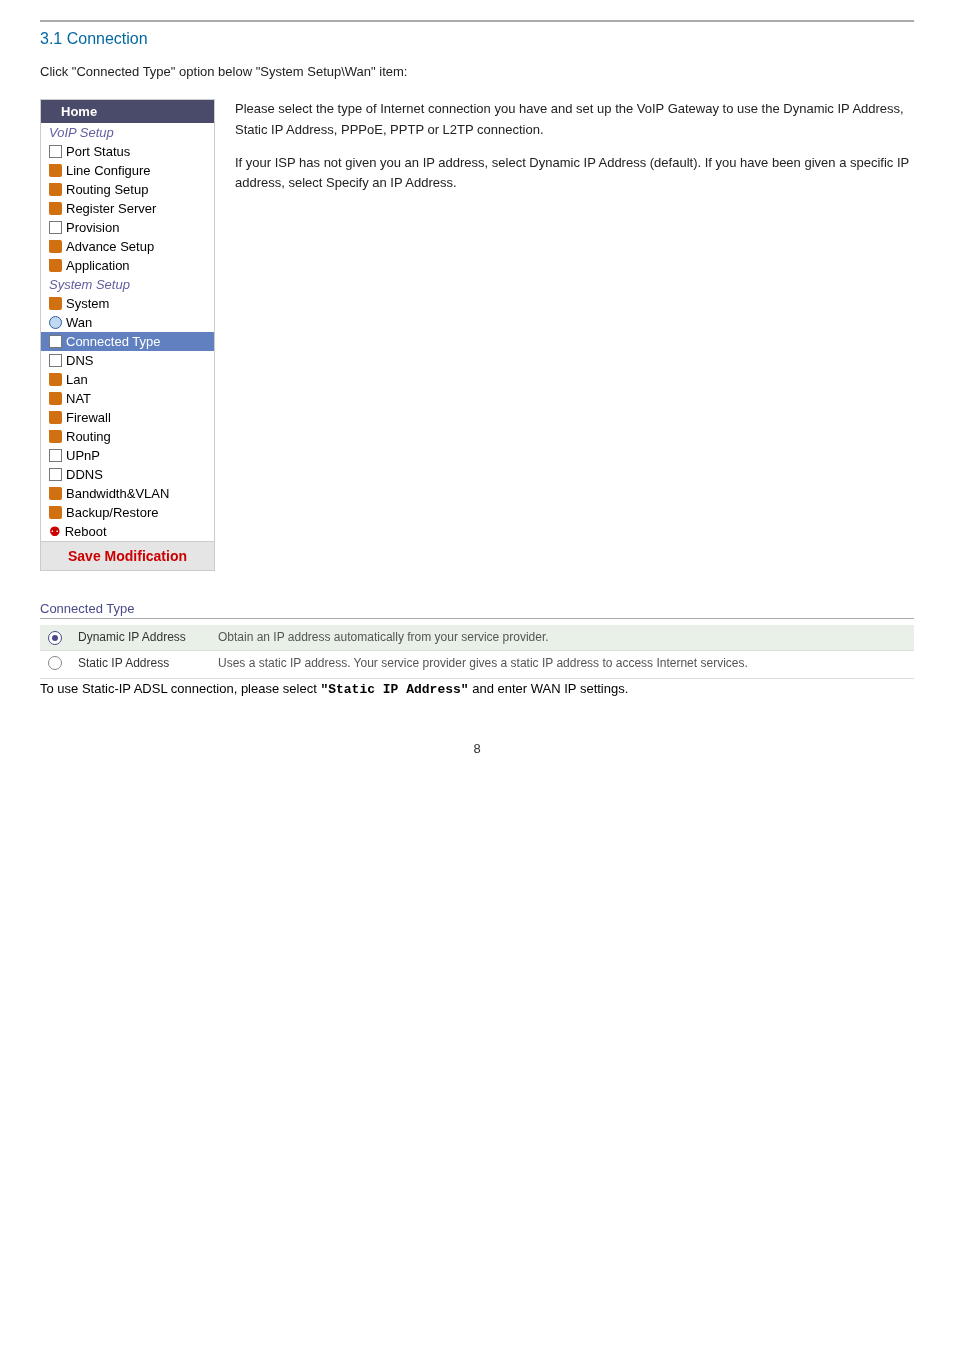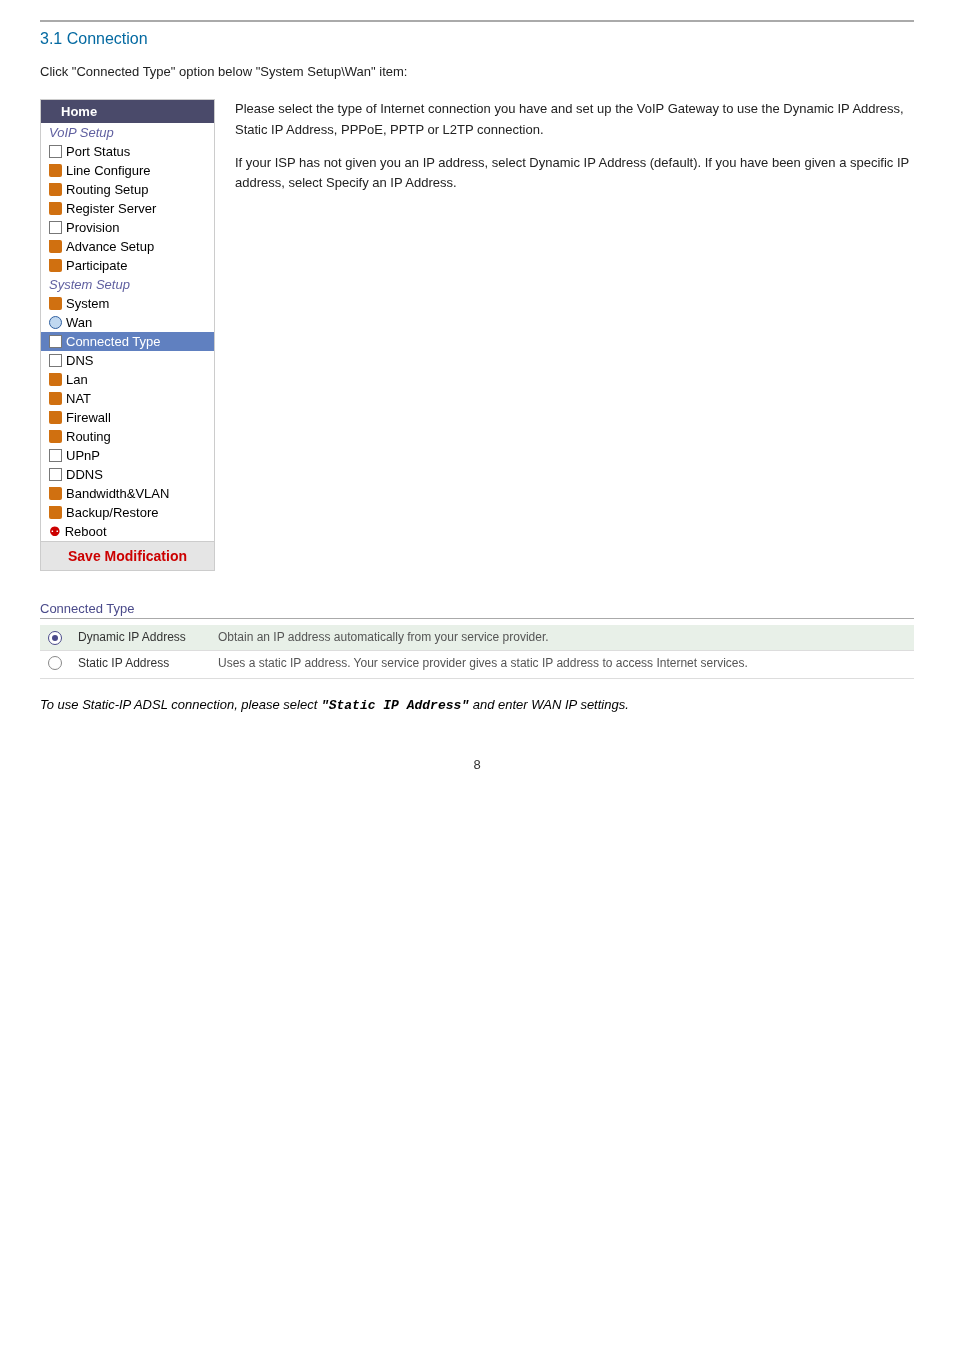--- a/index.html
+++ b/index.html
@@ -169,24 +169,23 @@
 
     .radio-btn.selected::after {
       content: '';
       width: 6px;
       height: 6px;
       border-radius: 50%;
       background: #4a4a8a;
     }
 
     .bottom-text {
-      margin-top: 16px;
+      margin-top: 0;
       font-size: 13px;
       line-height: 1.6;
-      font-style: italic;
     }
 
     .bold-mono {
       font-weight: bold;
       font-family: 'Courier New', monospace;
     }
 
     .page-num {
       text-align: center;
       margin-top: 40px;
@@ -251,21 +250,21 @@
     <div class="sidebar-item">
       <span class="ico ico-doc"></span>
       <span>Provision</span>
     </div>
     <div class="sidebar-item">
       <span class="ico ico-folder"></span>
       <span>Advance Setup</span>
     </div>
     <div class="sidebar-item">
       <span class="ico ico-folder"></span>
-      <span>Participate</span>
+      <span>Application</span>
     </div>
 
     <div class="sidebar-section-label">System Setup</div>
 
     <div class="sidebar-item">
       <span class="ico ico-folder"></span>
       <span>System</span>
     </div>
     <div class="sidebar-item">
       <span class="ico ico-globe"></span>

